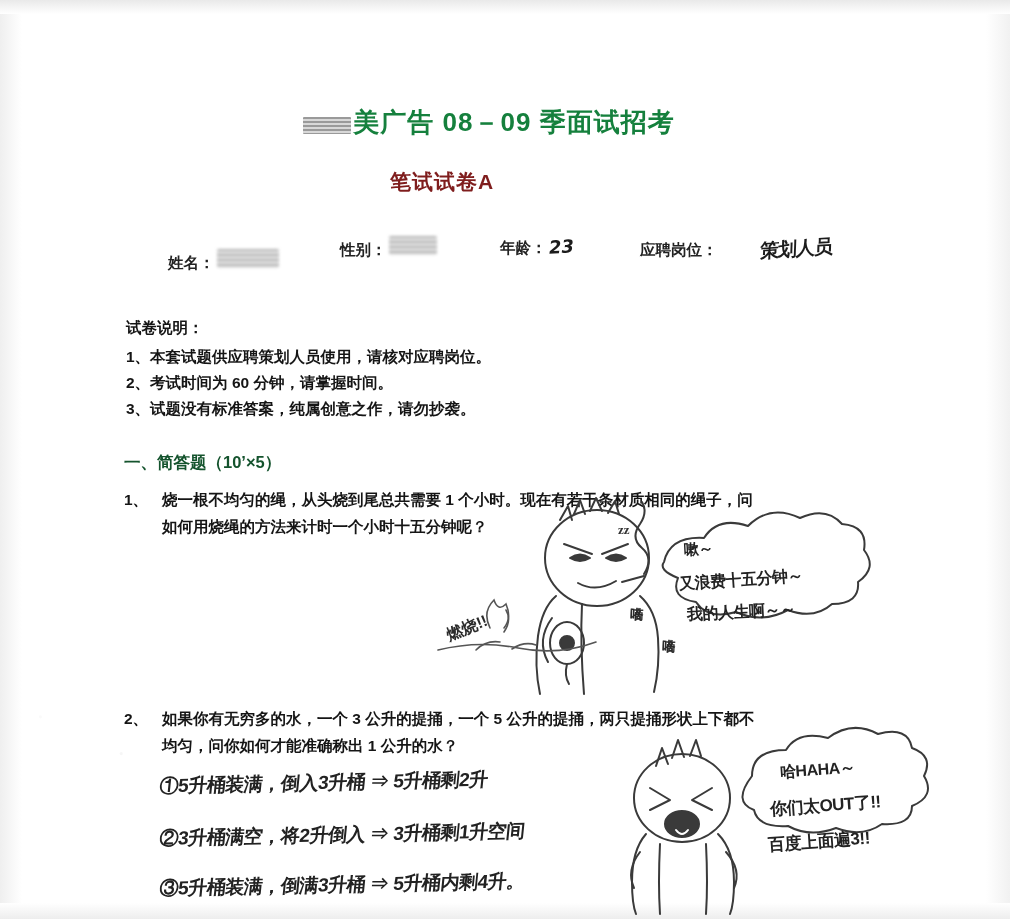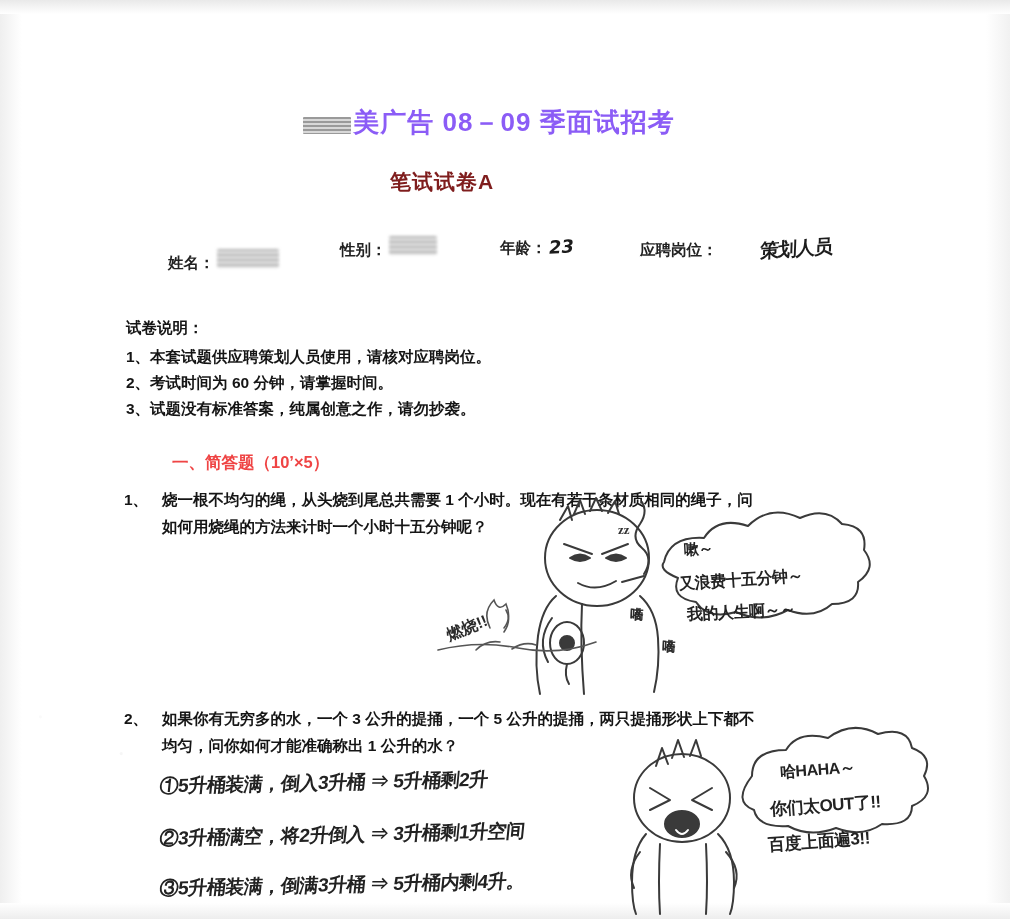--- a/index.html
+++ b/index.html
@@ -48,21 +48,21 @@
 
   
   .title-row {
     position: absolute;
     top: 105px;
     left: 0;
     width: 978px;
     text-align: center;
     font-size: 26px;
     font-weight: bold;
-    color: #8b5cf6;
+    color: #15803d;
     letter-spacing: 1px;
   }
   .redacted {
     display: inline-block;
     vertical-align: -3px;
     height: 17px;
     border-radius: 1px;
     background: repeating-linear-gradient(
       to bottom,
       #9a9a9a 0px, #9a9a9a 2px,
@@ -148,22 +148,21 @@
   }
   .instr .ih { margin-bottom: 3px; }
 
   
   .section-head {
     position: absolute;
     left: 124px;
     top: 452px;
     font-size: 16.5px;
     font-weight: bold;
-    color: #ef4444;
-    margin-left: 48px;
+    color: #14532d;
   }
 
   .q {
     position: absolute;
     font-size: 15.5px;
     font-weight: bold;
     color: #151515;
     line-height: 27px;
   }
   .q1 { left: 124px; top: 486px; width: 780px; }

